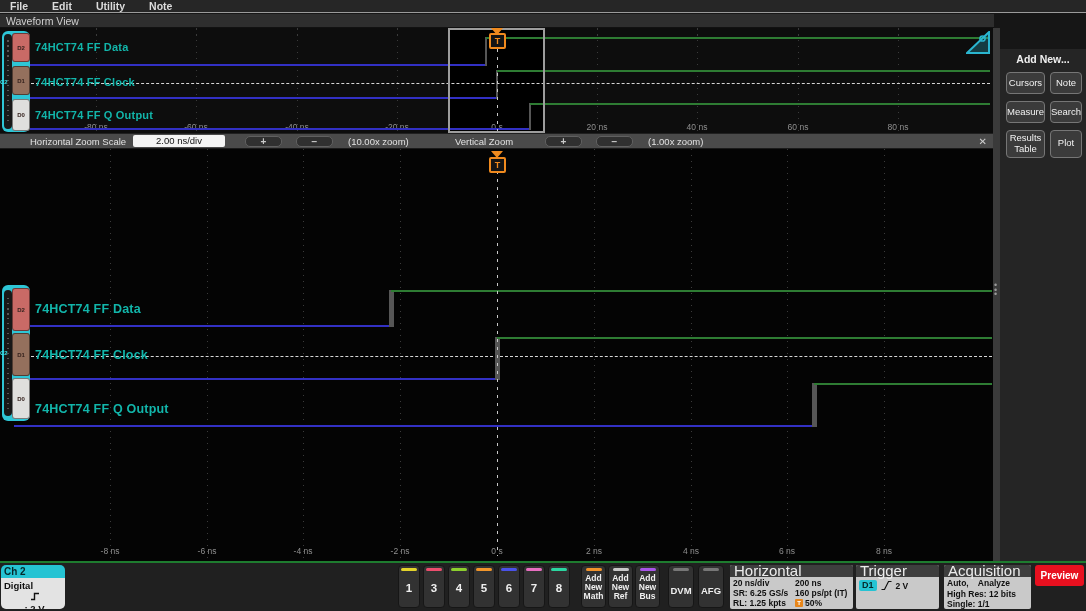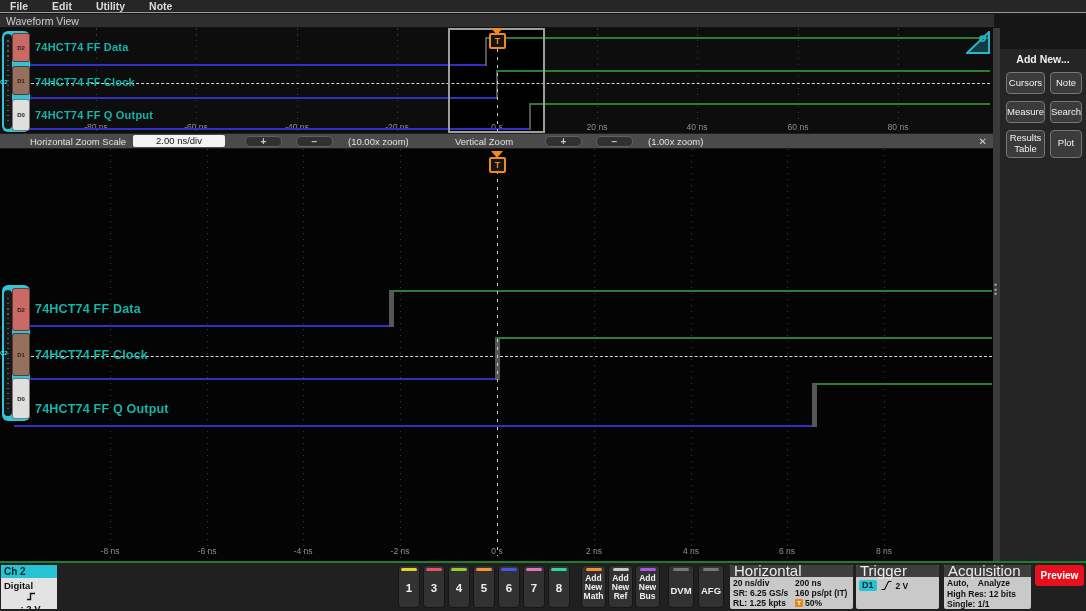--- a/index.html
+++ b/index.html
@@ -49,21 +49,21 @@
   #vstrip-grip{position:absolute;left:1px;top:255px;color:#9a9a9a;font-size:9px;line-height:4.5px;letter-spacing:0;}
   #sidebar{left:1000px;top:13px;width:86px;height:548px;background:#252525;margin-top:36px;}
   #sb-title{text-align:center;color:#f0f0f0;font-size:10.5px;font-weight:bold;margin-top:4px;}
   #sb-grid{display:grid;grid-template-columns:1fr 1fr;gap:7px 5px;padding:7px 6px 0 6px;}
   .sb-btn{background:#3b3b3b;border:1px solid #767676;border-radius:4px;color:#f2f2f2;font-size:9.5px;
           min-height:16px;display:flex;align-items:center;justify-content:center;text-align:center;line-height:1.15;padding:2px 0;}
   .sb-tool{position:absolute;background:#2e2e2e;border:1px solid #6e6e6e;border-radius:3px;display:flex;align-items:center;justify-content:center;}
   
   #greenline{left:0;top:561px;width:1086px;height:2px;background:#1e7c2f;}
   #bottombar{left:0;top:563px;width:1086px;height:48px;background:#202020;}
-  #ch2badge{position:absolute;left:1px;top:2px;width:56px;height:44px;border-radius:0;overflow:hidden;}
+  #ch2badge{position:absolute;left:1px;top:2px;width:64px;height:44px;border-radius:5px;overflow:hidden;}
   #ch2badge .badge-h{background:#25c3d3;color:#06282b;font-size:10px;font-weight:bold;height:13px;line-height:13px;padding-left:3px;}
   #ch2badge .badge-b{background:#e3e3e3;color:#111;font-size:9.5px;font-weight:bold;height:31px;padding:1px 0 0 3px;box-sizing:border-box;line-height:13px;}
   .thresh-row{display:flex;align-items:center;gap:1px;flex-direction:column;}
   .chbtn{position:absolute;top:2px;width:22px;height:43px;background:#323232;border:1px solid #161616;border-radius:4px;
          color:#efefef;text-align:center;box-sizing:border-box;}
   .chbtn .stripe{margin:2px auto 0 auto;width:16px;height:2.5px;border-radius:2px;}
   .chbtn .num{font-size:11.5px;font-weight:bold;margin-top:11px;}
   .chbtn .multi{font-size:8.5px;font-weight:bold;line-height:1.1;margin-top:3px;}
   .chbtn .single{font-size:9.5px;font-weight:bold;margin-top:14px;}
   .panel{position:absolute;top:2px;background:#c9c9c9;border-radius:2px;overflow:hidden;}

